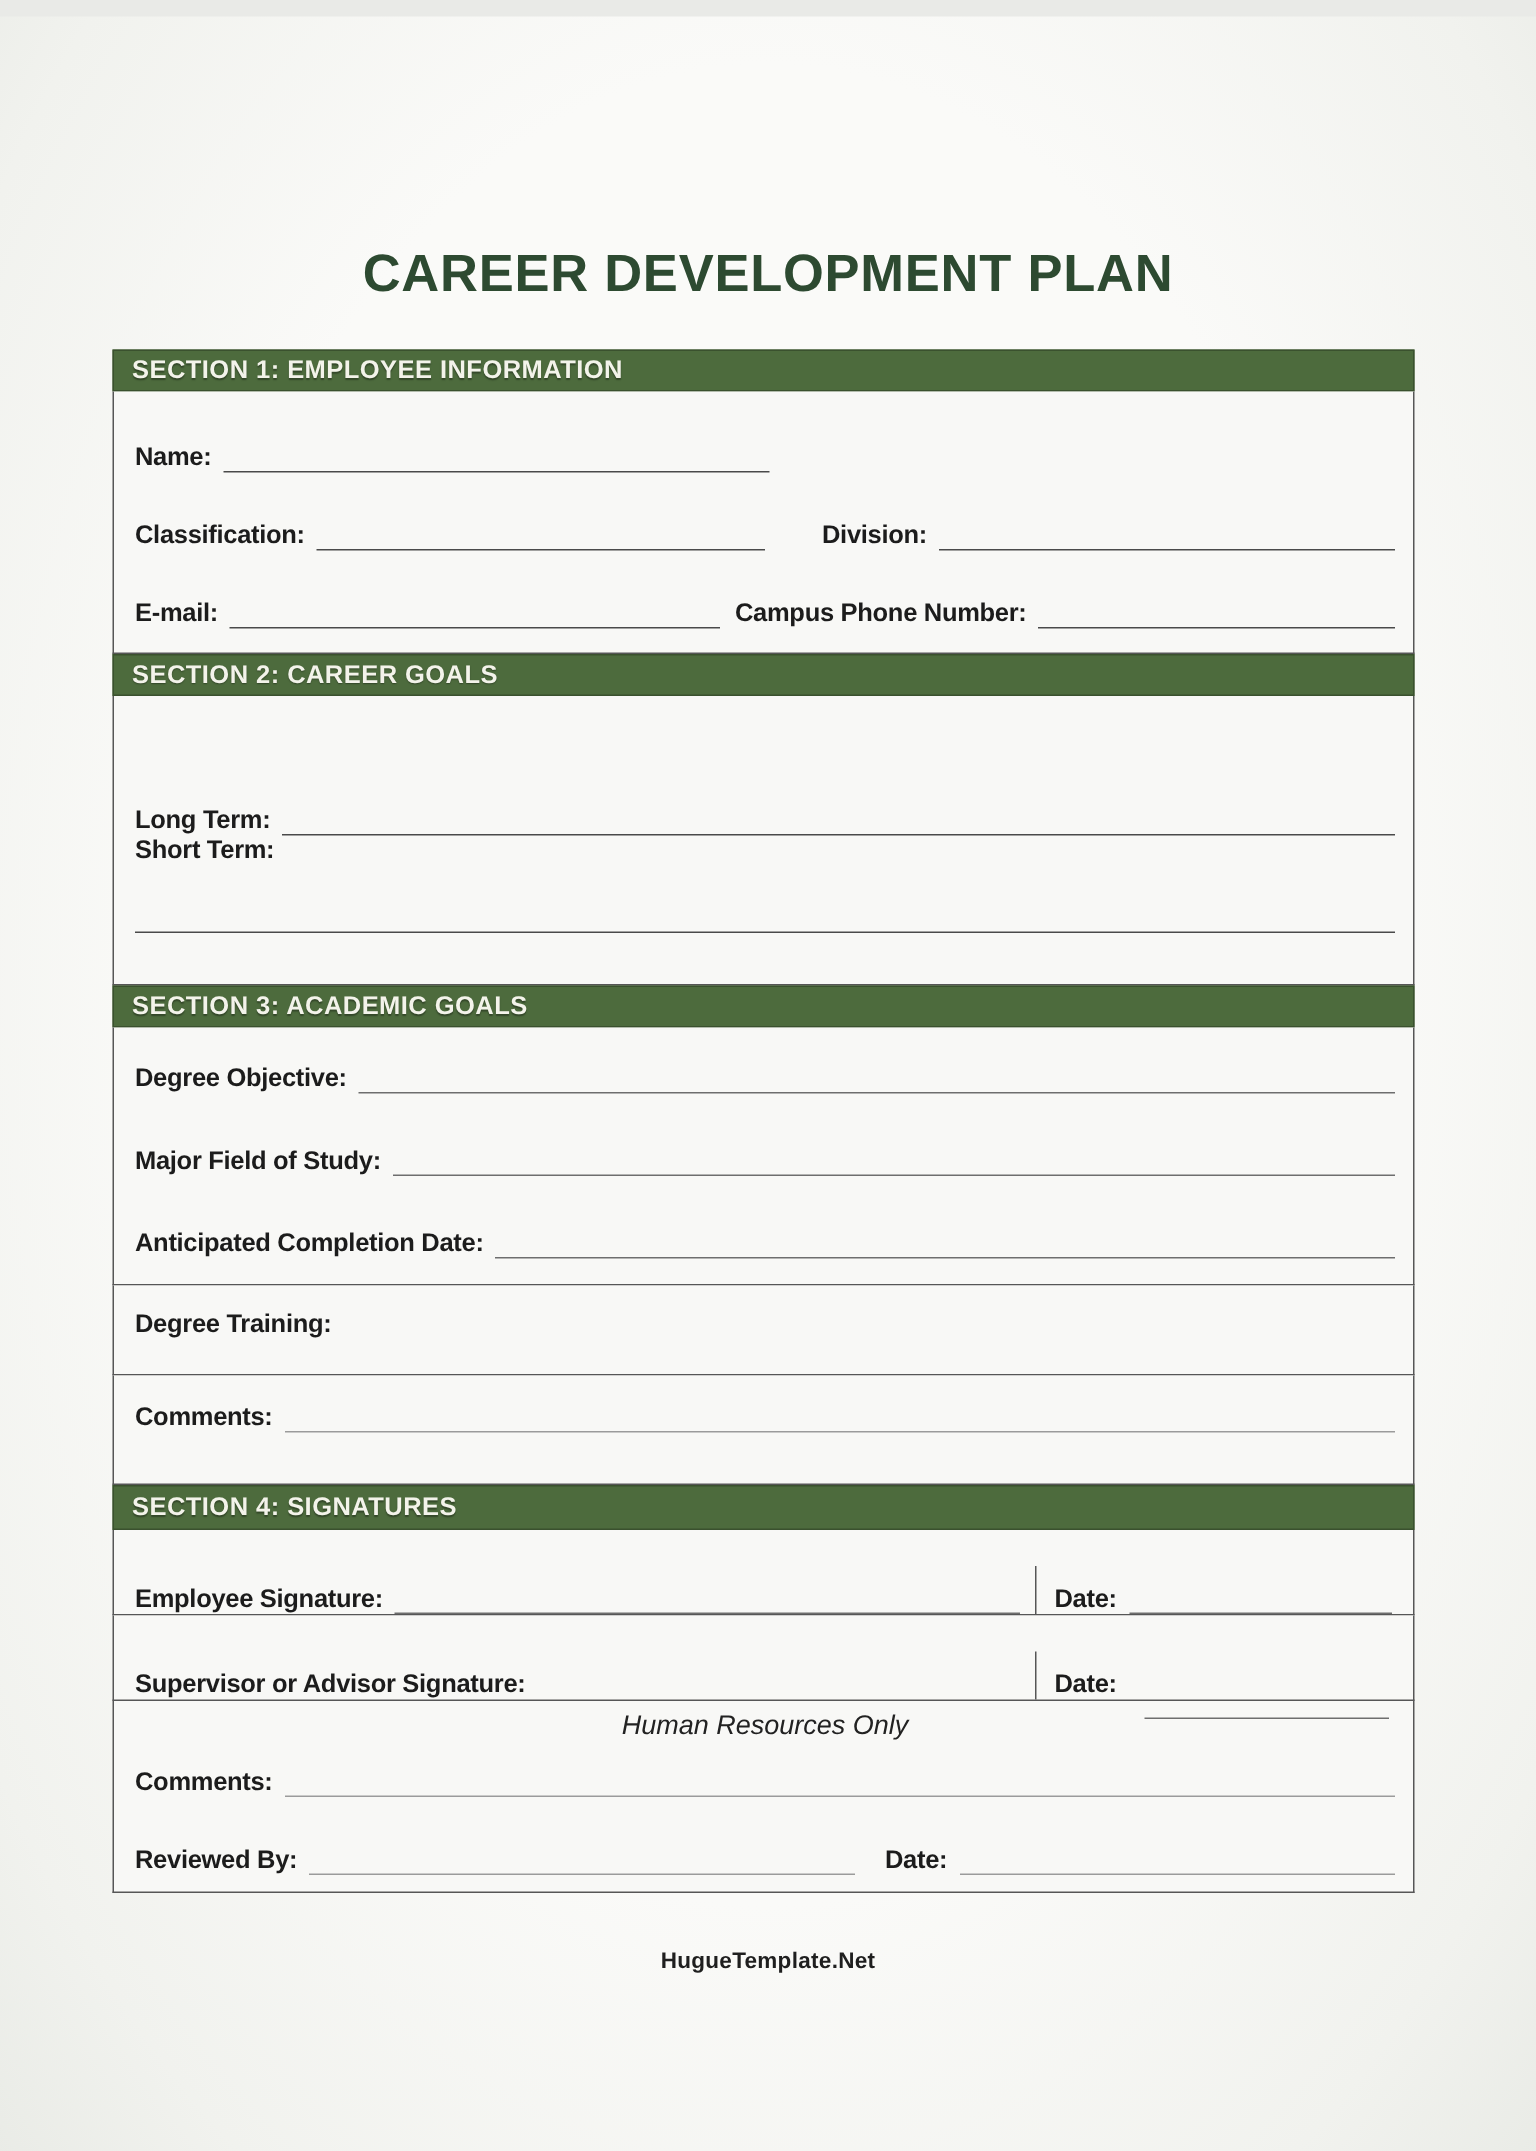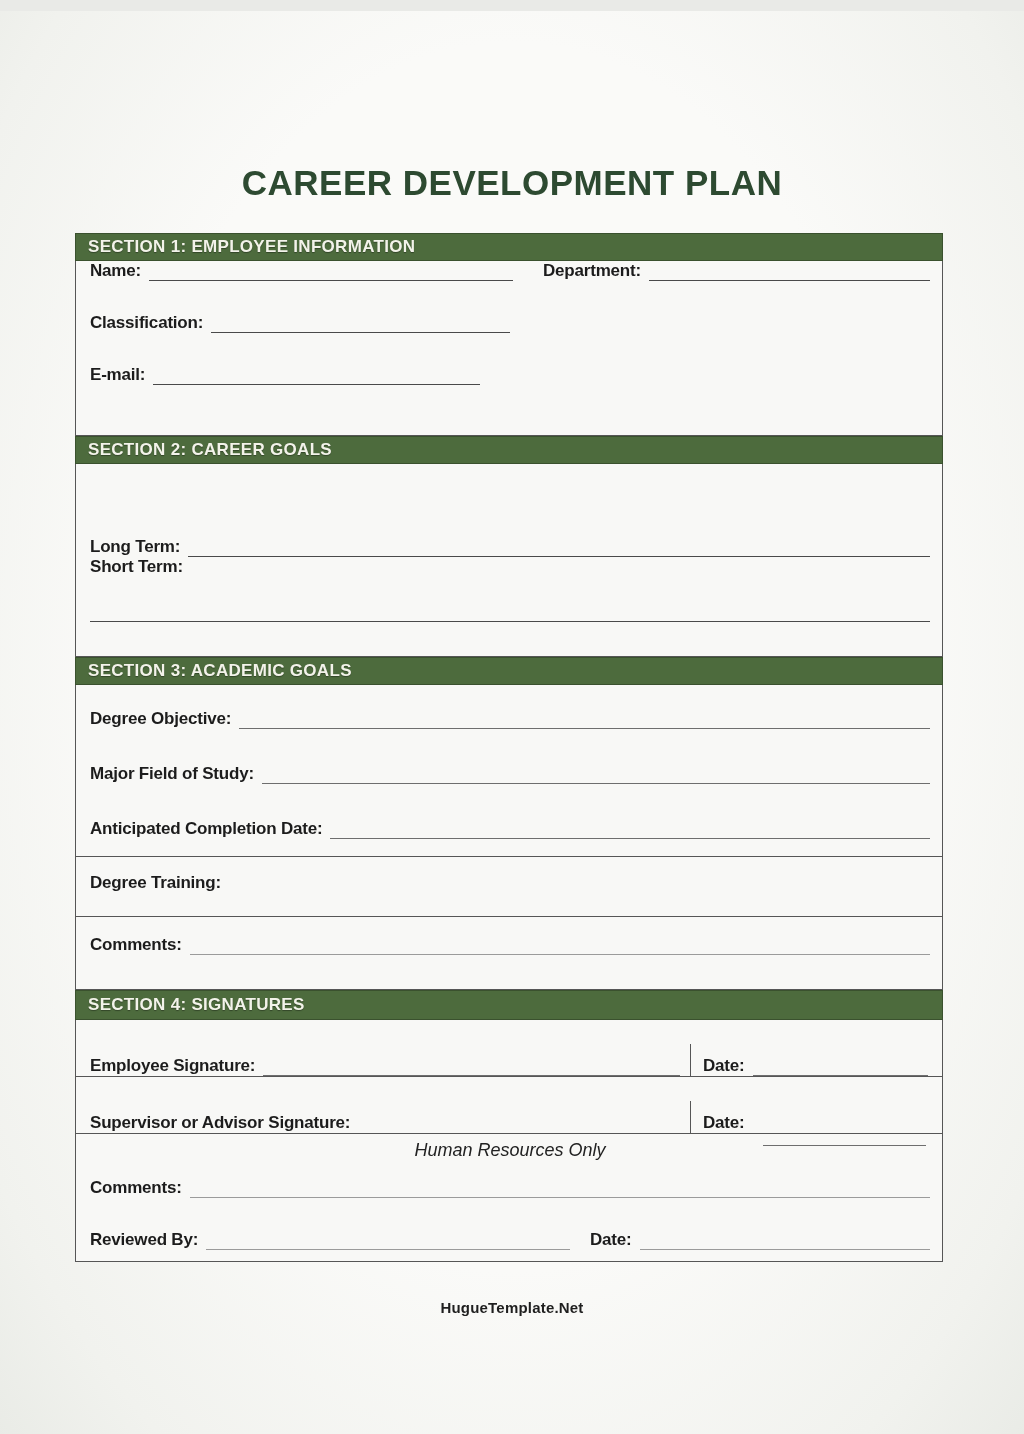--- a/index.html
+++ b/index.html
@@ -40,21 +40,21 @@
     padding-left:14px; padding-right:12px;
   }
 
   .lbl { font-size:17px; font-weight:700; white-space:nowrap; letter-spacing:-0.2px; }
   .frow { display:flex; align-items:flex-end; height:20px; }
   .fl { flex:1; border-bottom:1.5px solid #4a4a4a; height:15px; margin-left:8px; }
   .fl.light { border-bottom-color:#9b9b9b; }
   .fl.mid { border-bottom-color:#6e6e6e; }
 
   
-  .sec1-body { height:175px; }
+  .sec1-body { height:175px; padding-top:34px; }
   .sec1-body .frow { margin-bottom:32px; }
   .grp { display:flex; align-items:flex-end; }
   .grp-l1 { width:423px; }
   .grp-r1 { flex:1; margin-left:30px; }
   .grp-l2 { width:420px; }
   .grp-r2 { flex:1; margin-left:38px; }
   .grp-l3 { width:390px;justify-content:flex-end; }
   .grp-r3 { flex:1; margin-left:10px; }
 
   
@@ -103,34 +103,38 @@
 
   <div class="form">
 
     <div class="bar">SECTION 1: EMPLOYEE INFORMATION</div>
     <div class="box sec1-body">
       <div class="frow">
         <div class="grp grp-l1">
           <span class="lbl">Name:</span>
           <span class="fl"></span>
         </div>
-        <div class="grp grp-r1">
-          <span class="lbl">Department:</span>
-          <span class="fl"></span>
-        </div>
       </div>
       <div class="frow">
         <div class="grp grp-l2">
           <span class="lbl">Classification:</span>
           <span class="fl"></span>
         </div>
+        <div class="grp grp-r2">
+          <span class="lbl">Division:</span>
+          <span class="fl"></span>
+        </div>
       </div>
       <div class="frow">
         <div class="grp grp-l3">
           <span class="lbl">E-mail:</span>
+          <span class="fl"></span>
+        </div>
+        <div class="grp grp-r3">
+          <span class="lbl">Campus Phone Number:</span>
           <span class="fl"></span>
         </div>
       </div>
     </div>
 
     <div class="bar">SECTION 2: CAREER GOALS</div>
     <div class="box sec2-body">
       <div class="frow sec2-longterm">
         <span class="lbl">Long Term:</span>
         <span class="fl"></span>

